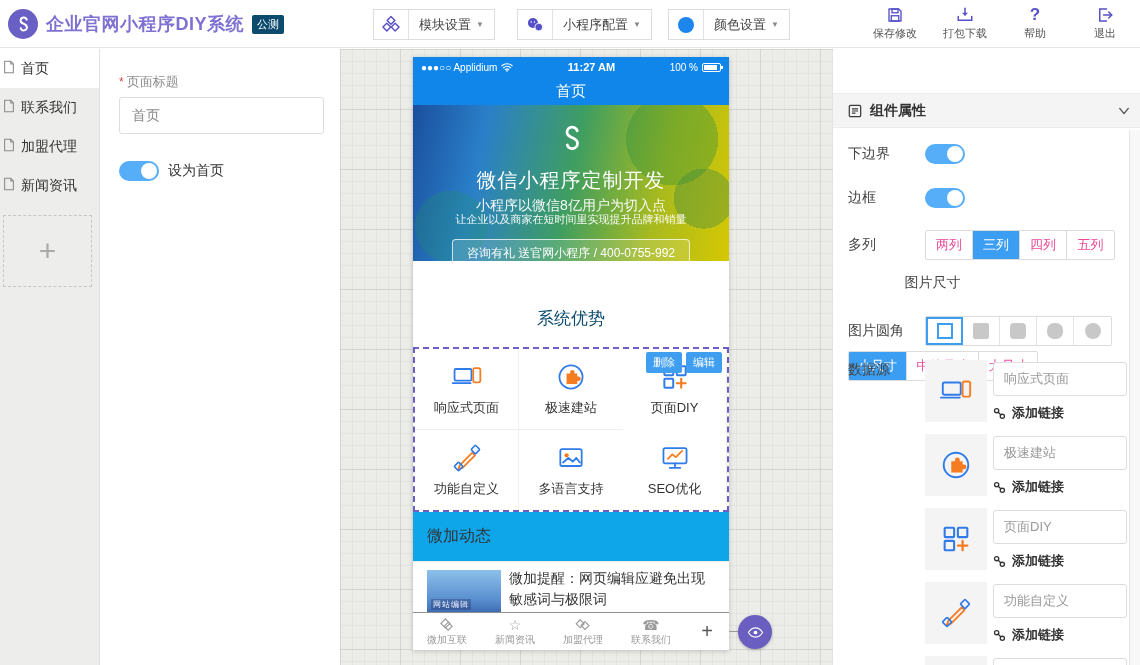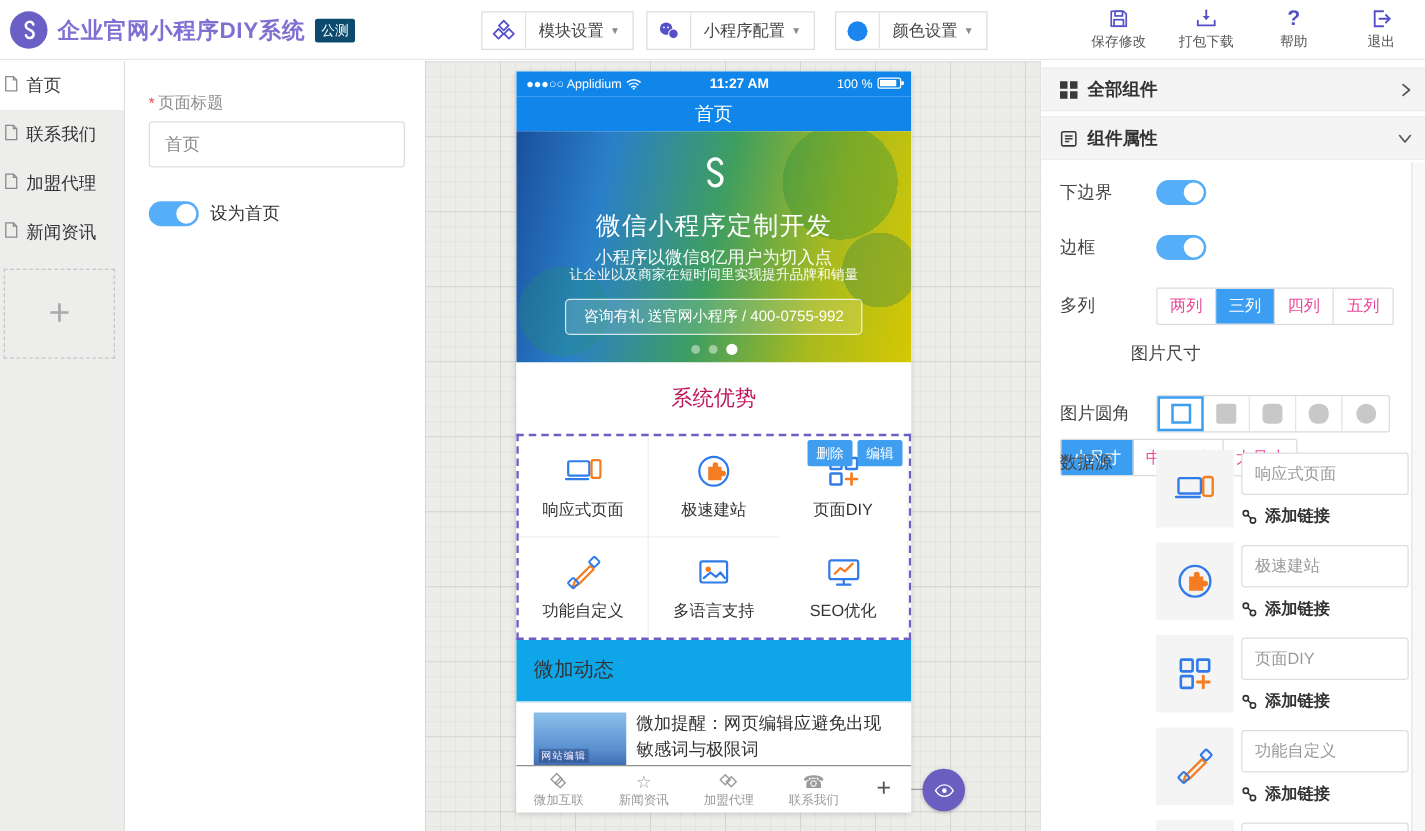--- a/index.html
+++ b/index.html
@@ -15,21 +15,21 @@
                  display:flex; align-items:center; justify-content:center; }
   .brand-title { font-size:18px; font-weight:bold; color:#7e71d2; letter-spacing:.5px; }
   .brand-badge { font-size:11px; color:#fff; background:#0c4a6e; border-radius:2px;
                  padding:2px 5px; }
   .menu-btn { position:absolute; top:9px; height:31px; border:1px solid #ddd; background:#fff;
               display:flex; align-items:stretch; cursor:pointer; }
   .menu-ico { width:35px; display:flex; align-items:center; justify-content:center;
               border-right:1px solid #e2e2e2; }
   .menu-lab { display:flex; align-items:center; gap:5px; padding:0 10px; font-size:13px; color:#444; }
   .caret { font-size:8px; color:#8a8a8a; }
-  #menu-module { left:385px; } #menu-mini { left:517px; } #menu-color { left:668px; }
+  #menu-module { left:373px; } #menu-mini { left:517px; } #menu-color { left:668px; }
   .color-dot { width:16px; height:16px; border-radius:50%; background:#1d86ee; }
   .top-actions { position:absolute; right:8px; top:5px; display:flex; gap:16px; }
   .action-item { width:54px; display:flex; flex-direction:column; align-items:center; gap:2px; cursor:pointer; }
   .action-item .ico { height:19px; display:flex; align-items:center; justify-content:center; }
   .action-item .lab { font-size:11px; color:#555; white-space:nowrap; }
   .help-q { font-size:17px; font-weight:bold; color:#5550c8; line-height:19px; }
 
   
   .workspace { position:absolute; top:49px; left:0; width:1140px; height:616px; }
 
@@ -64,50 +64,50 @@
               linear-gradient(90deg, rgba(195,195,190,.45) 1px, transparent 1px),
               linear-gradient(rgba(205,205,200,.28) 1px, transparent 1px),
               linear-gradient(90deg, rgba(205,205,200,.28) 1px, transparent 1px);
             background-size:60px 60px, 60px 60px, 12px 12px, 12px 12px; }
 
   .phone { position:absolute; left:73px; top:8px; width:316px; height:593px; background:#fff;
            box-shadow:0 1px 5px rgba(0,0,0,.2); overflow:hidden; }
   .statusbar { position:absolute; top:0; left:0; right:0; height:20px; background:#1186ea;
                color:#fff; display:flex; align-items:center; justify-content:space-between;
                padding:0 8px; font-size:10px; }
-  .sb-left, .sb-right { display:flex; align-items:flex-start; gap:4px; }
+  .sb-left, .sb-right { display:flex; align-items:center; gap:4px; }
   .sb-time { font-weight:bold; font-size:11px; }
   .battery { width:19px; height:9px; border:1px solid #fff; border-radius:2px; position:relative; }
   .battery::before { content:""; position:absolute; left:1px; top:1px; bottom:1px; width:13px; background:#fff; }
   .battery::after { content:""; position:absolute; right:-3px; top:2px; width:2px; height:3px; background:#fff; }
   .navbar { position:absolute; top:20px; left:0; right:0; height:28px; background:#1186ea;
             color:#fff; display:flex; align-items:center; justify-content:center; font-size:15px; }
 
-  .hero { position:absolute; top:48px; left:0; right:0; height:185px; overflow:hidden;
+  .hero { position:absolute; top:48px; left:0; right:0; height:156px; overflow:hidden;
           background:
             radial-gradient(circle 46px at 82% 22%, rgba(40,140,60,.35) 0 100%, transparent 100%),
             radial-gradient(circle 30px at 92% 60%, rgba(30,120,80,.30) 0 100%, transparent 100%),
             radial-gradient(circle 36px at 12% 78%, rgba(30,150,90,.25) 0 100%, transparent 100%),
             linear-gradient(102deg, #1a4f9d 0%, #2a7fc9 22%, #3f9e60 50%, #a8ba1e 76%, #d6c803 100%);
           color:#fff; text-align:center; }
   .hero-glyph { position:absolute; top:18px; left:0; right:0; display:flex; justify-content:center; }
   .hero-title { position:absolute; top:62px; left:0; right:0; font-size:20px; letter-spacing:1px; }
   .hero-sub1 { position:absolute; top:92px; left:0; right:0; font-size:14px; opacity:.95; }
   .hero-sub2 { position:absolute; top:107px; left:0; right:0; font-size:11px; opacity:.95; }
   .hero-pill { position:absolute; top:134px; left:50%; transform:translateX(-50%);
                border:1px solid rgba(255,255,255,.75); background:rgba(255,255,255,.14);
                border-radius:4px; font-size:12px; padding:5px 14px; white-space:nowrap; }
   .hero-dots { position:absolute; top:170px; left:0; right:0; display:flex; justify-content:center;
                align-items:center; gap:7px; }
   .dot { width:7px; height:7px; border-radius:50%; background:rgba(255,255,255,.45); }
   .dot.active { width:9px; height:9px; background:#fff; }
 
   .adv-header { position:absolute; top:233px; left:0; right:0; height:57px; background:#fff;
                 display:flex; align-items:center; justify-content:center;
-                font-size:17px; color:#be185d; }
+                font-size:17px; color:#0c4a6e; }
 
   .adv-grid { position:absolute; top:290px; left:0; right:0; height:165px; background:#fff;
               border:2px dashed #6a5fc4; display:grid;
               grid-template-columns:1fr 1fr 1fr; grid-template-rows:1fr 1fr; }
   .adv-cell { border-right:1px solid #efefef; border-bottom:1px solid #efefef;
               display:flex; flex-direction:column; align-items:center; justify-content:center;
               gap:6px; cursor:pointer; }
   .adv-cell:nth-child(3n) { border-right:none; }
   .adv-cell:nth-child(n+4) { border-bottom:none; }
   .adv-cell .lab { font-size:13px; color:#333; }
@@ -485,33 +485,20 @@
       <button class="fab">
         <svg width="17" height="17" viewBox="0 0 24 24" fill="none">
           <path d="M2 12s4-6.5 10-6.5S22 12 22 12s-4 6.5-10 6.5S2 12 2 12z" stroke="#fff" stroke-width="1.6"></path>
           <circle cx="12" cy="12" r="2.6" fill="#fff"></circle>
         </svg>
       </button>
     </main>
 
     <aside class="rightpanel">
 
-      <div class="sect" id="sect-all">
-        <span class="grid-ico">
-            <span></span>
-            <span></span>
-            <span></span>
-            <span></span>
-          </span>
-        <span>全部组件</span>
-        <span class="spread"></span>
-        <svg width="10" height="12" viewBox="0 0 10 14">
-            <path d="M2 2l6 5-6 5" stroke="#555" stroke-width="1.6" fill="none" stroke-linecap="round" stroke-linejoin="round"></path>
-          </svg>
-      </div>
 
       <div class="sect" id="sect-props">
         <svg width="14" height="14" viewBox="0 0 16 16" fill="none" stroke="#3a3a3a" stroke-width="1.4">
           <rect x="1.5" y="1.5" width="13" height="13" rx="1.5"></rect>
             <path d="M4.5 5.5h7M4.5 8h7M4.5 10.5h4"></path>
         </svg>
         <span>组件属性</span>
         <span class="spread"></span>
         <svg width="12" height="10" viewBox="0 0 14 10">
             <path d="M2 2l5 6 5-6" stroke="#555" stroke-width="1.6" fill="none" stroke-linecap="round" stroke-linejoin="round"></path>

